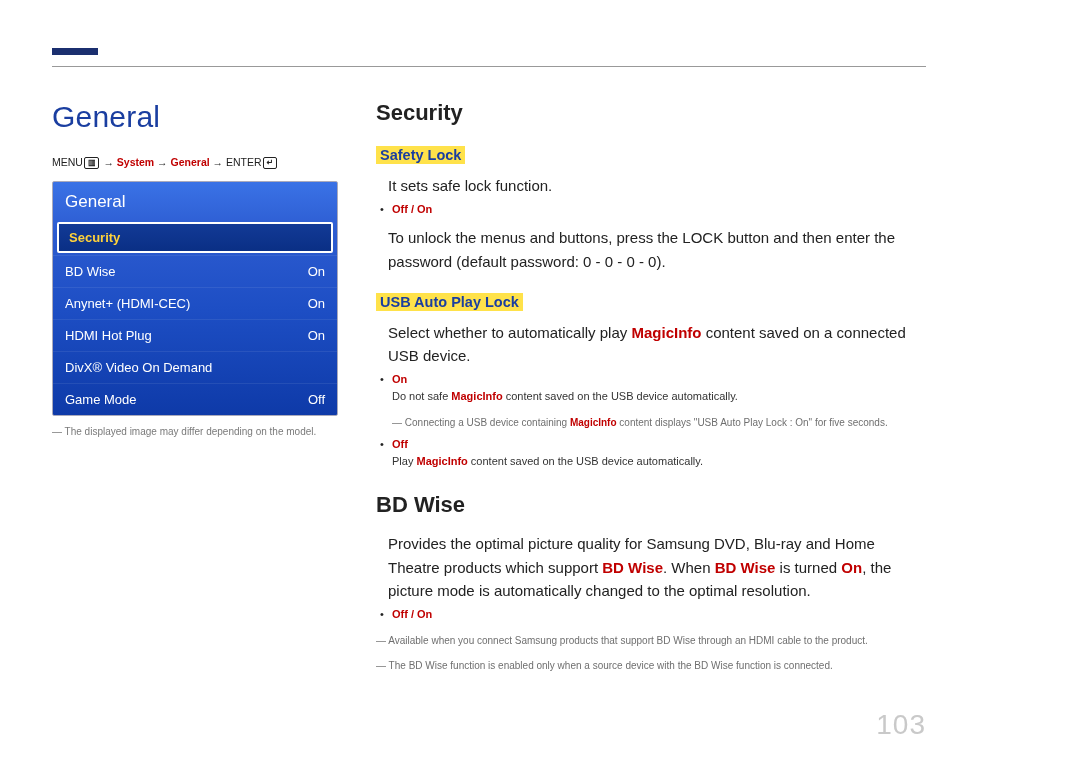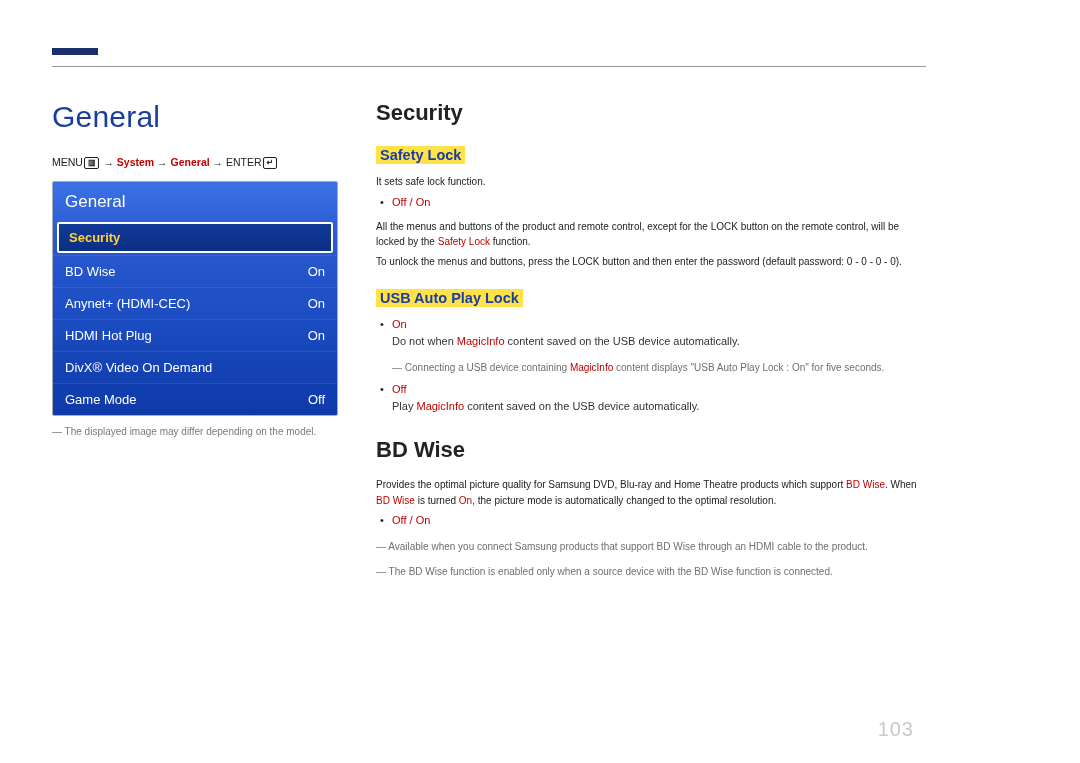--- a/index.html
+++ b/index.html
@@ -18,30 +18,30 @@
 
   .osd{border:1px solid #aab;border-radius:2px;overflow:hidden;background:linear-gradient(#3a72e6,#2c5bd0 22%,#1d4ec4 55%,#0e3aa8);color:#fff;font-size:13px}
   .osd-title{padding:10px 12px 8px;font-size:17px}
   .osd-row{display:flex;justify-content:space-between;align-items:center;padding:8px 12px;border-top:1px solid rgba(255,255,255,.08)}
   .osd-sel{margin:2px 4px;border:2px solid #fff;border-radius:2px;padding:6px 10px;background:linear-gradient(#123a96,#0a2f85);color:#ffd23a;font-weight:600}
 
   .footnote{font-size:10px;color:#7a7a7a;margin-top:10px}
 
   .h2{font-size:22px;font-weight:bold;color:#222;margin:0 0 14px 0}
   .h3{display:inline-block;background:#ffe24a;color:#1a3ea0;font-weight:bold;font-size:14.5px;padding:1px 4px;margin:6px 0 6px 0}
-  .p{font-size:10px;line-height:1.55;color:#222;margin:4px 0}
+  .p{font-size:15px;line-height:1.55;color:#222;margin:4px 12px}
   .bullets{margin:2px 0 8px 0;padding-left:4px}
   .bullets li{font-size:11px;line-height:1.55;margin:3px 0;list-style:none;position:relative;padding-left:12px}
   .bullets li::before{content:"•";position:absolute;left:0;top:0;color:#222}
   .k{font-weight:normal}
-  .red{color:#c00000;font-weight:normal}
+  .red{color:#c00000;font-weight:bold}
   .tiny-note{font-size:10px;color:#6f6f6f;line-height:1.5;margin:10px 0 6px 0}
   .tiny-note .lead{color:#777}
 
-  .pagenum{position:absolute;right:64px;bottom:22px;font-size:20px;color:#c9c9c9;letter-spacing:1px}
+  .pagenum{position:absolute;right:52px;bottom:22px;font-size:28px;color:#c9c9c9;letter-spacing:1px}
 </style>
 </head>
 <body>
 
 <div class="page">
   <div class="chapter-mark"></div>
   <div class="top-rule"></div>
 
   <div class="cols">
 
@@ -82,32 +82,32 @@
 
     <div class="right">
       <div class="h2">Security</div>
 
       <div><span class="h3">Safety Lock</span></div>
       <div class="p">It sets safe lock function.</div>
       <ul class="bullets">
         <li><span class="red">Off / On</span></li>
       </ul>
       <div class="p">
-        <span>All the menus and buttons of the product and remote control, except for the </span><span class="k">LOCK</span><span> button on the remote control, will be locked by the </span><span class="red">Safety Lock</span><span> function.</span>
-      </div>
-      <div class="p">
         <span>To unlock the menus and buttons, press the </span><span class="k">LOCK</span><span> button and then enter the password (default password: 0 - 0 - 0 - 0).</span>
       </div>
 
       <div style="height:10px"></div>
       <div><span class="h3">USB Auto Play Lock</span></div>
+      <div class="p">
+        <span>Select whether to automatically play </span><span class="red">MagicInfo</span><span> content saved on a connected USB device.</span>
+      </div>
       <ul class="bullets">
         <li>
           <span class="red">On</span><br>
-          <span>Do not when </span><span class="red">MagicInfo</span><span> content saved on the USB device automatically.</span>
+          <span>Do not safe </span><span class="red">MagicInfo</span><span> content saved on the USB device automatically.</span>
           <div class="tiny-note"><span class="lead">― </span><span>Connecting a USB device containing </span><span class="red">MagicInfo</span><span> content displays "</span><span class="k">USB Auto Play Lock : On</span><span>" for five seconds.</span></div>
         </li>
         <li>
           <span class="red">Off</span><br>
           <span>Play </span><span class="red">MagicInfo</span><span> content saved on the USB device automatically.</span>
         </li>
       </ul>
 
       <div style="height:14px"></div>
       <div class="h2">BD Wise</div>

